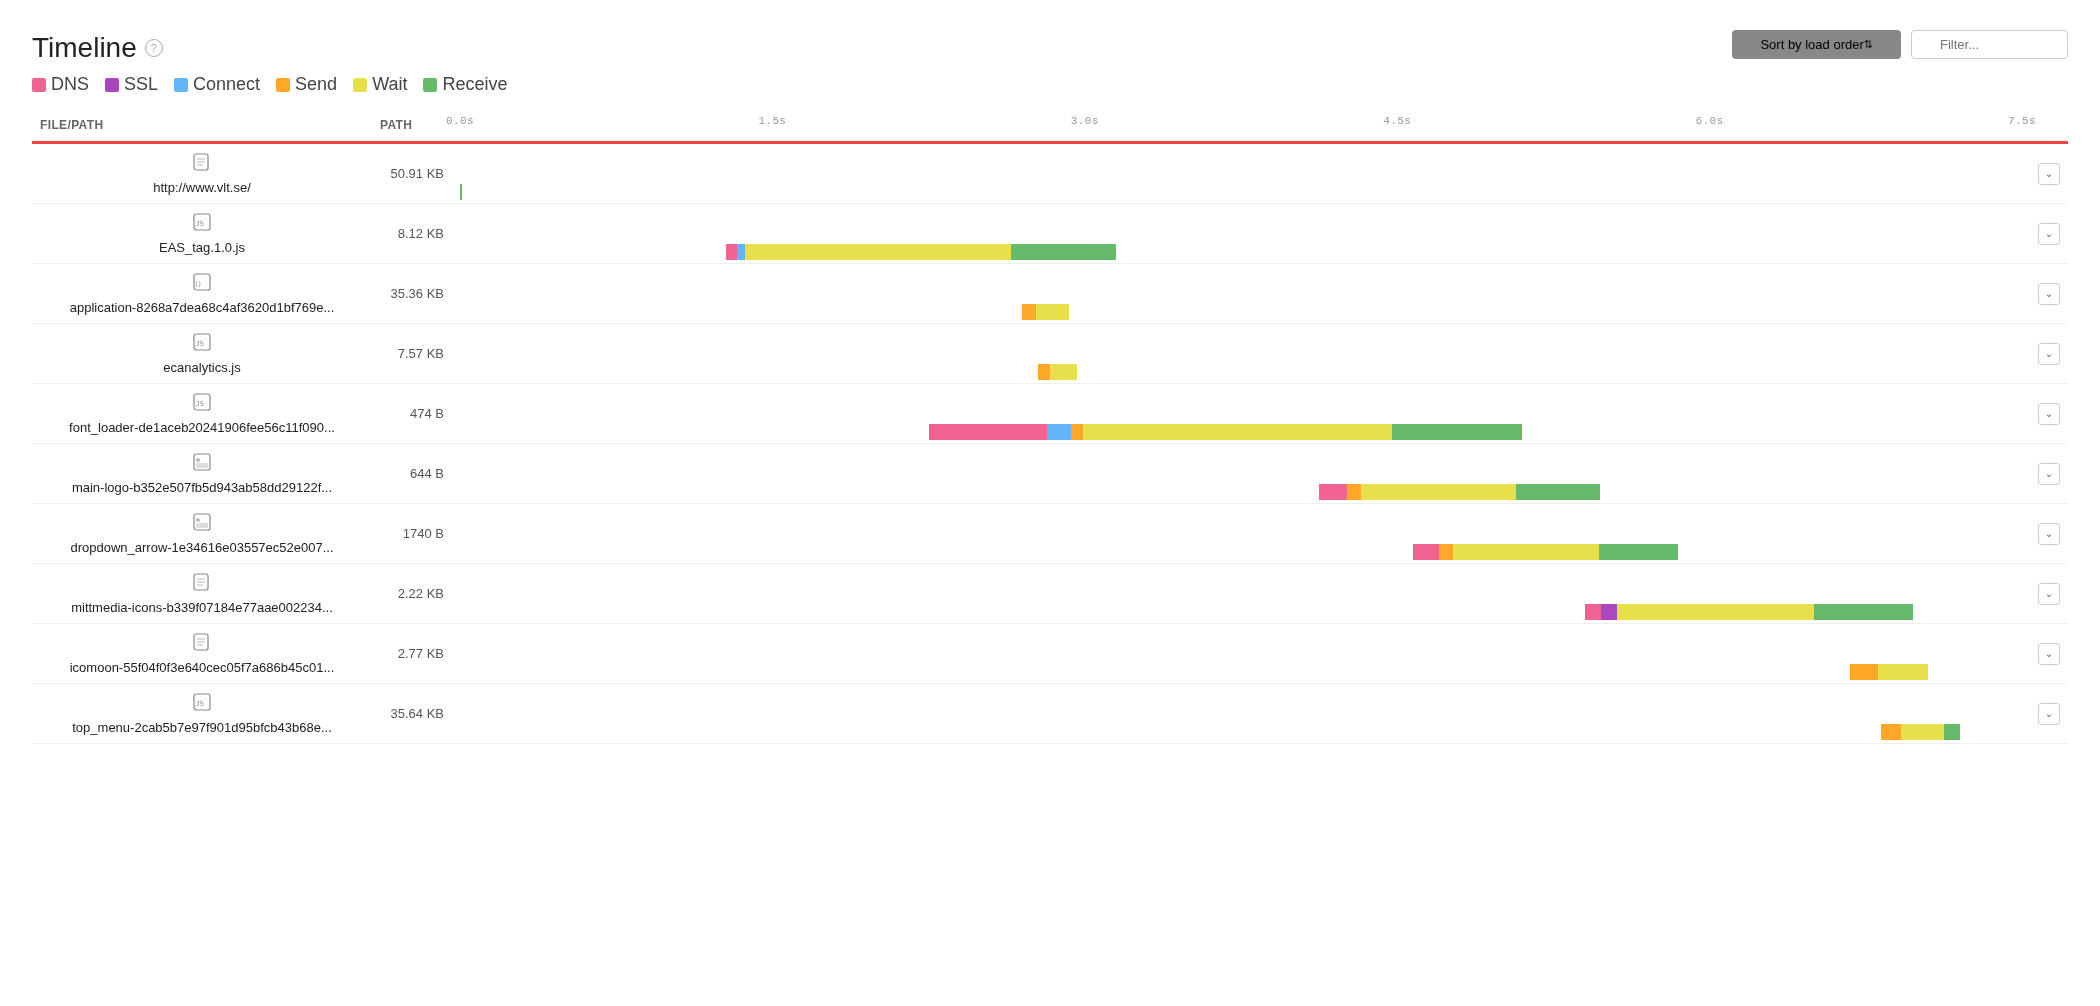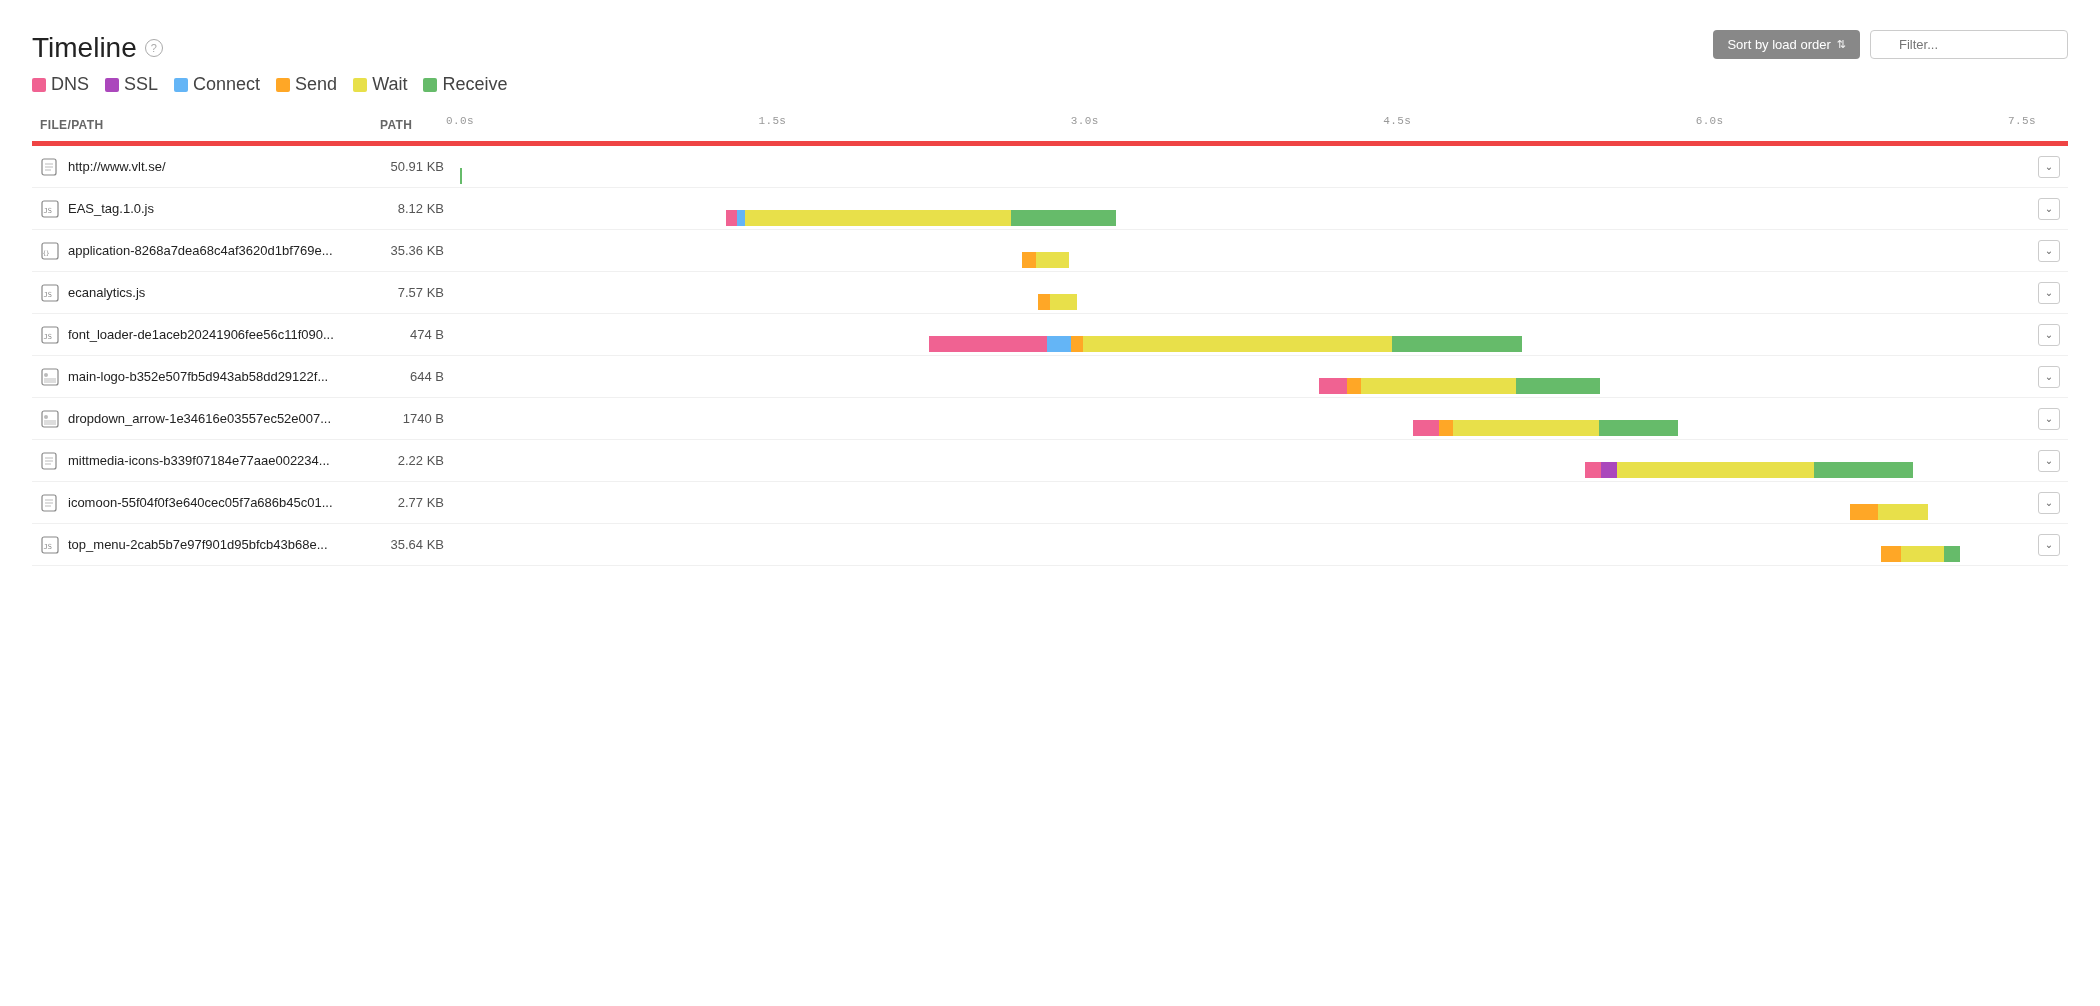--- a/index.html
+++ b/index.html
@@ -42,41 +42,40 @@
       font-size: 11px;
       cursor: pointer;
     }
     .controls {
       display: flex;
       align-items: center;
       gap: 10px;
     }
     .sort-btn {
       background: #888;
-      color: #ffffff;
+      color: #000000;
       border: none;
       border-radius: 4px;
-      padding: 7px 14px;
+      padding: 7px 28px;
       font-size: 13px;
       cursor: pointer;
       display: flex;
       align-items: center;
-      gap: 6px;
     }
     .sort-btn .arrow {
       font-size: 11px;
       opacity: 0.9;
     }
     .filter-input {
       border: 1px solid #ccc;
       border-radius: 4px;
       padding: 6px 10px 6px 28px;
       font-size: 13px;
       color: #999;
-      width: 198px;
+      width: 157px;
       position: relative;
       outline: none;
     }
     .filter-wrapper {
       position: relative;
     }
     .filter-wrapper .search-icon-svg {
       position: absolute;
       left: 8px;
       top: 50%;
@@ -101,21 +100,21 @@
     .legend-color {
       width: 14px;
       height: 14px;
       border-radius: 2px;
     }
     .timeline-table {
       width: 100%;
       border-collapse: collapse;
     }
     .timeline-table thead tr {
-      border-bottom: 5px solid #ef4444;
+      border-bottom: 3px solid #ef4444;
     }
     .timeline-table th {
       text-align: left;
       font-weight: 600;
       font-size: 12px;
       color: #666;
       padding: 6px 8px;
       letter-spacing: 0.03em;
     }
     .col-file { width: 340px; }
@@ -127,20 +126,21 @@
       border-bottom: 1px solid #f0f0f0;
     }
     .timeline-table td {
       padding: 8px 8px;
       vertical-align: middle;
     }
     .file-cell {
       display: flex;
       align-items: center;
       gap: 8px;
+      flex-direction: column;
     }
     .file-icon {
       width: 20px;
       height: 20px;
       display: flex;
       align-items: center;
       justify-content: center;
       font-size: 12px;
       color: #6d28d9;
       flex-shrink: 0;

